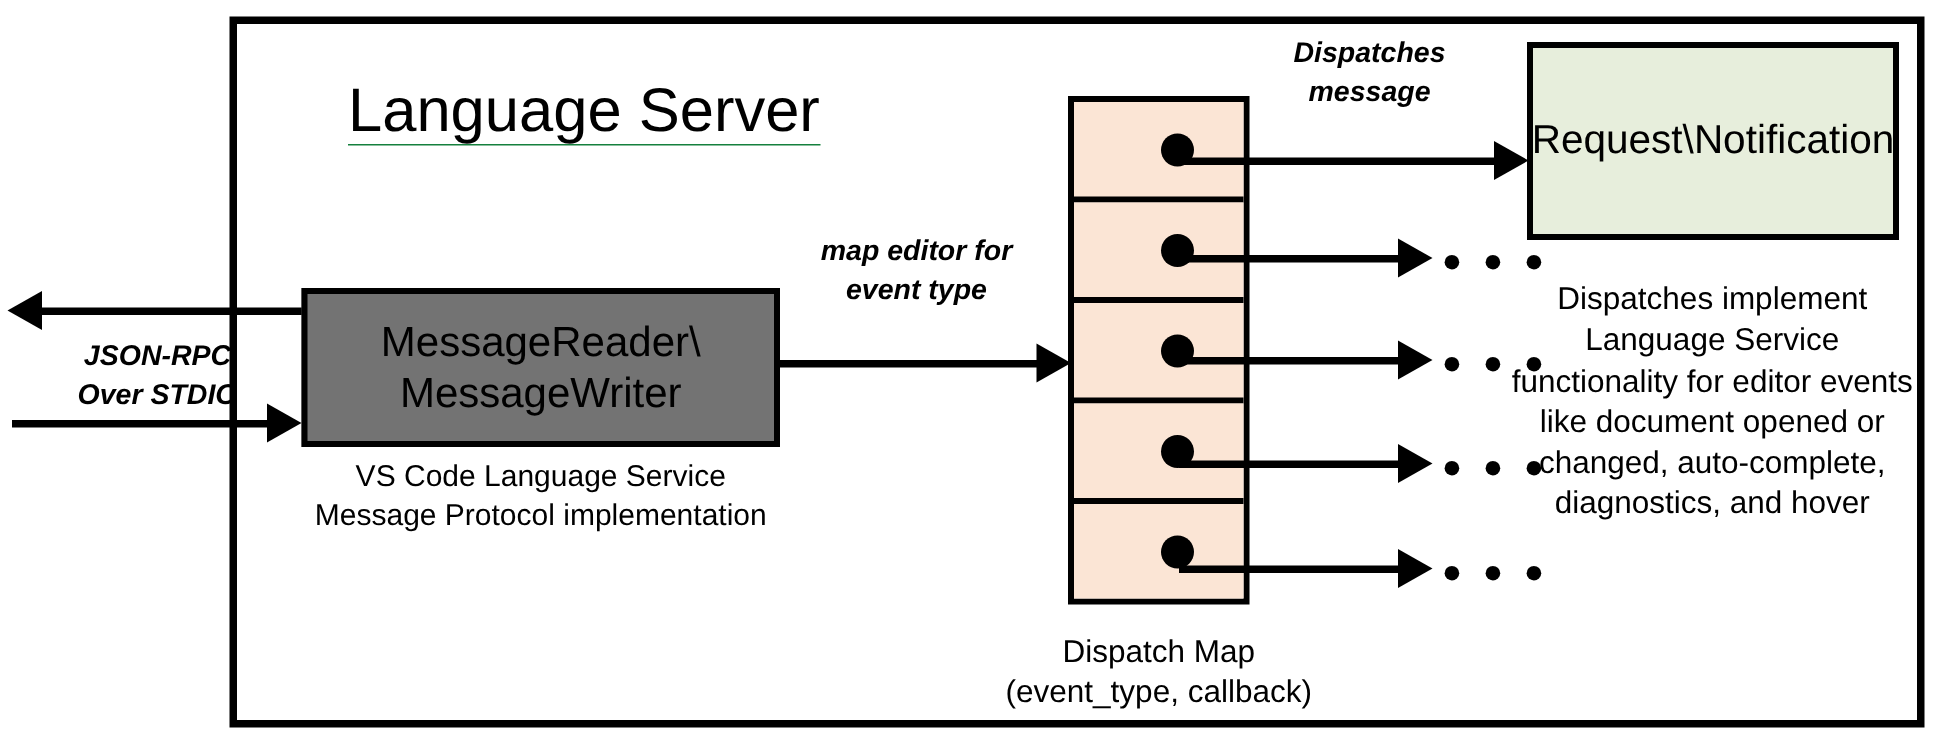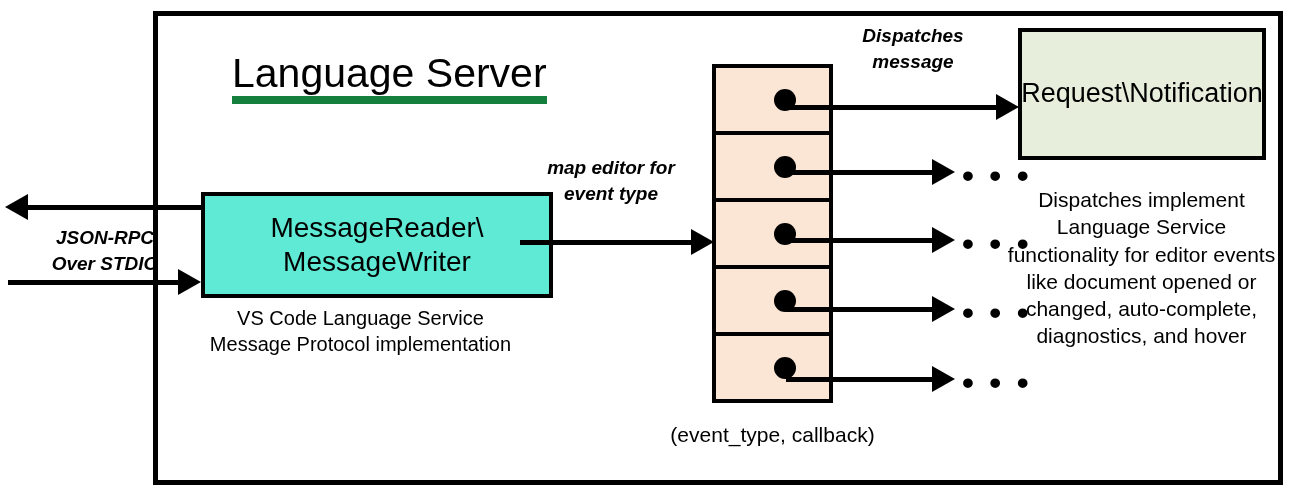--- a/index.html
+++ b/index.html
@@ -31,32 +31,32 @@
 
   
   .title {
     position: absolute;
     left: 232px;
     top: 52px;
     font-size: 41px;
     color: #000000;
     white-space: nowrap;
     line-height: 1.05;
-    border-bottom: 8px solid #15803d;
+    border-bottom: 1px solid #15803d;
     padding-bottom: 1px;
   }
 
   
   .mrw-box {
     position: absolute;
     left: 201px;
     top: 192px;
-    width: 352px;
+    width: 319px;
     height: 106px;
-    background: #5eead4;
+    background: #737373;
     border: 4px solid #000000;
     box-sizing: border-box;
     display: flex;
     flex-direction: column;
     align-items: center;
     justify-content: center;
     font-size: 28px;
     line-height: 1.22;
     color: #000;
   }
@@ -263,20 +263,21 @@
         <span class="dm-dot"></span>
       </div>
     <div class="dm-cell">
         <span class="dm-dot"></span>
       </div>
     <div class="dm-cell">
         <span class="dm-dot"></span>
       </div>
   </div>
   <div class="dm-caption">
+    <div>Dispatch Map</div>
     <div>(event_type, callback)</div>
   </div>
 
   <div class="thin-line" style="left:786px; top:105px; width:215px;"></div>
   <div class="arrow-r" style="left:996px; top:94px;"></div>
   <div class="dispatch-label">
     <div>Dispatches</div>
     <div>message</div>
   </div>
 

